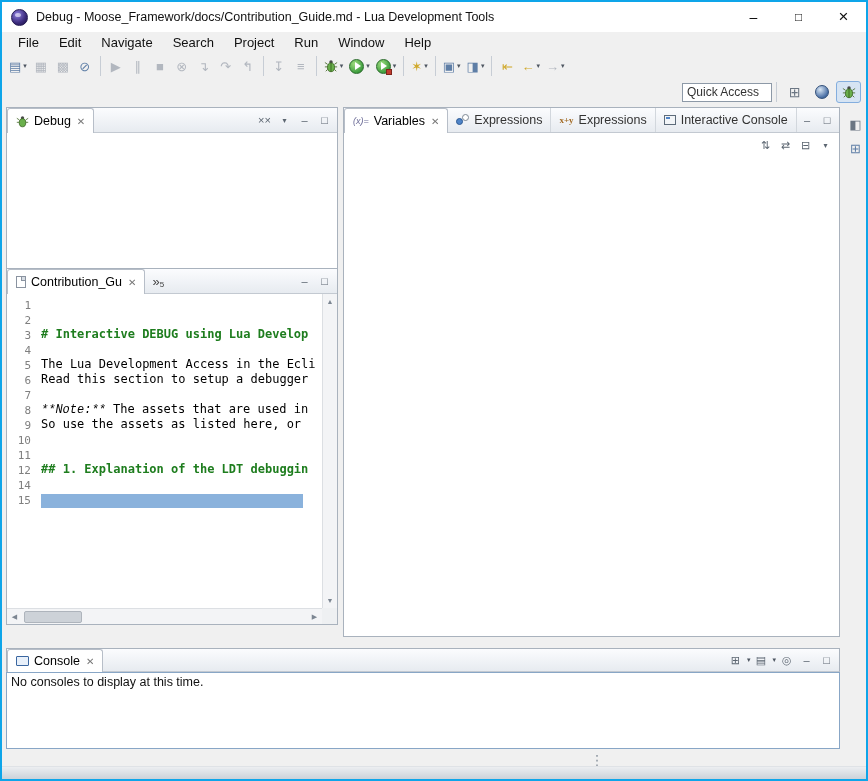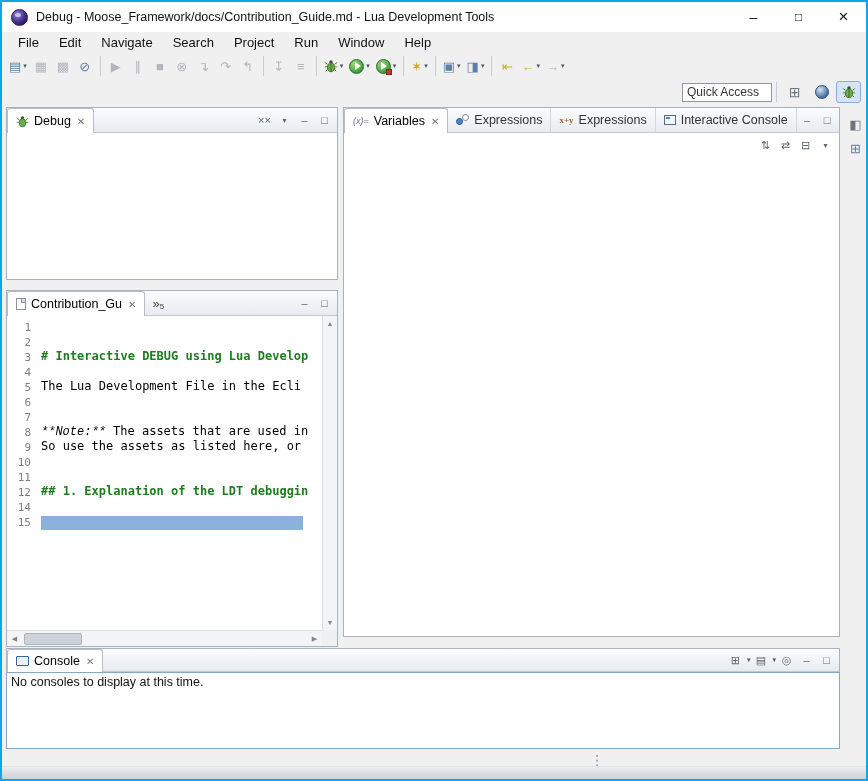--- a/index.html
+++ b/index.html
@@ -89,21 +89,21 @@
     background:#fff;border:1px solid #7d8894;}
   .xy-ic{font-size:9px;font-weight:bold;color:#a06820;font-family:"Liberation Serif",serif;}
   .vars-ic{font-size:9px;color:#6d6d98;font-style:italic;}
   .term-ic{width:12px;height:10px;border:1px solid #5d6b7a;background:#f2f5f8;position:relative;}
   .term-ic::after{content:"";position:absolute;left:1px;top:1px;width:4px;height:2px;background:#4f84c8;}
 
   
   #debug-panel{left:4px;top:105px;width:332px;height:173px;}
 
   
-  #editor-panel{left:4px;top:288px;width:332px;height:357px;}
+  #editor-panel{left:4px;top:266px;width:332px;height:357px;}
   .more-tabs{display:flex;align-items:center;padding:0 7px;font-size:13px;color:#444;}
   .more-tabs .cnt{font-size:8px;margin-top:7px;}
   .edit-content{position:absolute;left:0;top:25px;right:0;bottom:0;background:#fff;}
   .code-scroll{position:absolute;left:0;top:0;right:15px;bottom:16px;overflow:hidden;
     padding-top:4px;}
   .cl{display:flex;height:15px;align-items:center;}
   .ln{width:28px;flex:0 0 28px;text-align:right;padding-right:4px;
     font-family:"DejaVu Sans Mono",monospace;font-size:11px;color:#7f7f7f;}
   .ct{font-family:"DejaVu Sans Mono",monospace;font-size:12px;color:#000;
     white-space:pre;overflow:hidden;margin-left:6px;margin-top:27px;}
@@ -357,24 +357,25 @@
         <div class="cl">
           <span class="ln">2</span>
           <span class="ct h"># Interactive DEBUG using Lua Develop</span>
         </div>
         <div class="cl">
           <span class="ln">3</span>
           <span class="ct"></span>
         </div>
         <div class="cl">
           <span class="ln">4</span>
-          <span class="ct">The Lua Development File in the Ecli</span>
+          <span class="ct">The Lua Development Access in the Ecli</span>
         </div>
         <div class="cl">
           <span class="ln">5</span>
+          <span class="ct">Read this section to setup a debugger</span>
         </div>
         <div class="cl">
           <span class="ln">6</span>
           <span class="ct"></span>
         </div>
         <div class="cl">
           <span class="ln">7</span>
           <span class="ct"><span class="em">**Note:**</span><span> The assets that are used in</span></span>
         </div>
         <div class="cl">

